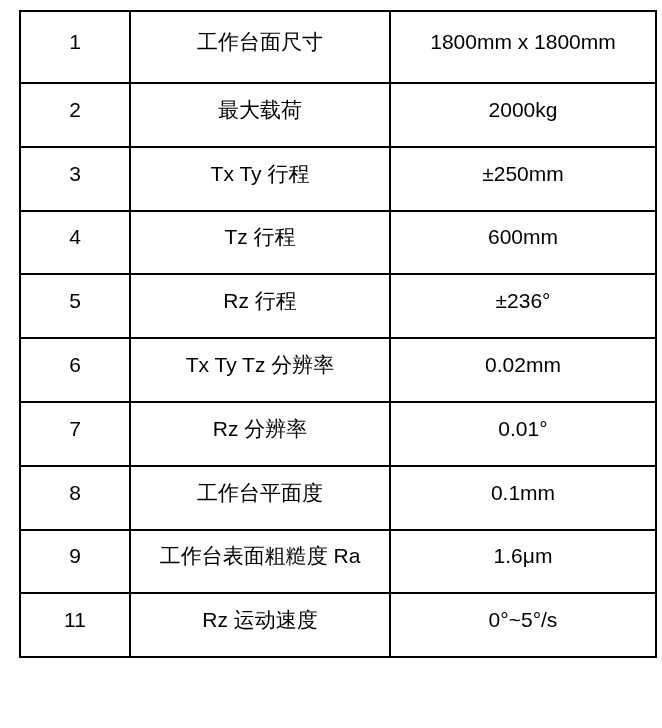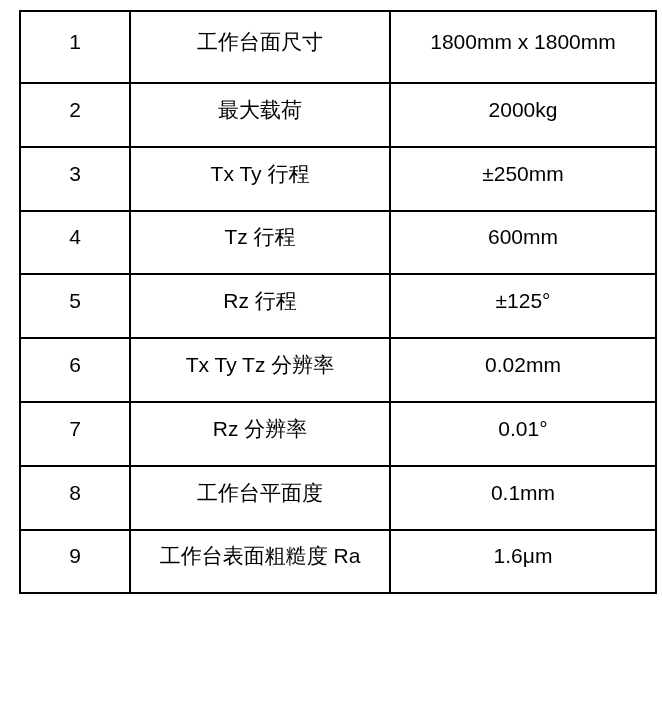--- a/index.html
+++ b/index.html
@@ -72,21 +72,21 @@
 
   <tr>
     <td>4</td>
     <td>Tz 行程</td>
     <td>600mm</td>
   </tr>
 
   <tr>
     <td>5</td>
     <td>Rz 行程</td>
-    <td>±125°</td>
+    <td>±236°</td>
   </tr>
 
   <tr>
     <td>6</td>
     <td>Tx Ty Tz 分辨率</td>
     <td>0.02mm</td>
   </tr>
 
   <tr>
     <td>7</td>
@@ -100,15 +100,20 @@
     <td>0.1mm</td>
   </tr>
 
   <tr>
     <td>9</td>
     <td>工作台表面粗糙度 Ra</td>
     <td>1.6μm</td>
   </tr>
 
 
+  <tr>
+    <td>11</td>
+    <td>Rz 运动速度</td>
+    <td>0°~5°/s</td>
+  </tr>
 </tbody>
   </table>
 </div>
 
 </body></html>

